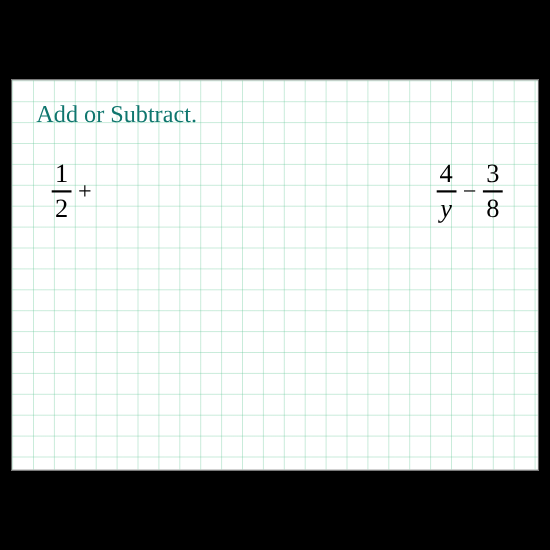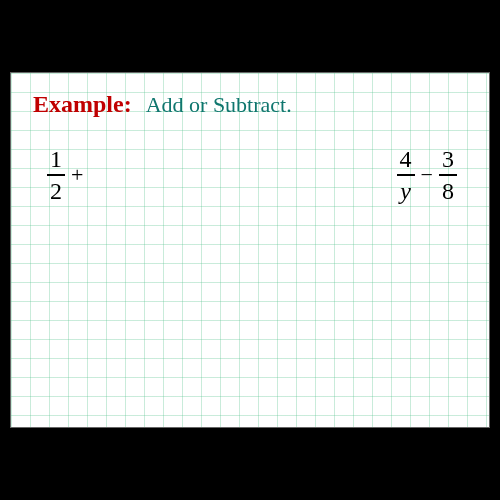--- a/index.html
+++ b/index.html
@@ -106,21 +106,20 @@
       font-style: italic;
     }
   </style>
 </head>
 <body>
 
 <div class="slide">
   <div class="grid"></div>
   <div class="content">
     <div class="header">
-      <span class="example-label">Example:</span>
       <span class="instruction">Add or Subtract.</span>
     </div>
     <div class="problems">
       <div class="problem">
         <span class="fraction">
           <span class="num">1</span>
           <span class="bar"></span>
           <span class="den">2</span>
         </span>
         <span class="op">+</span>

